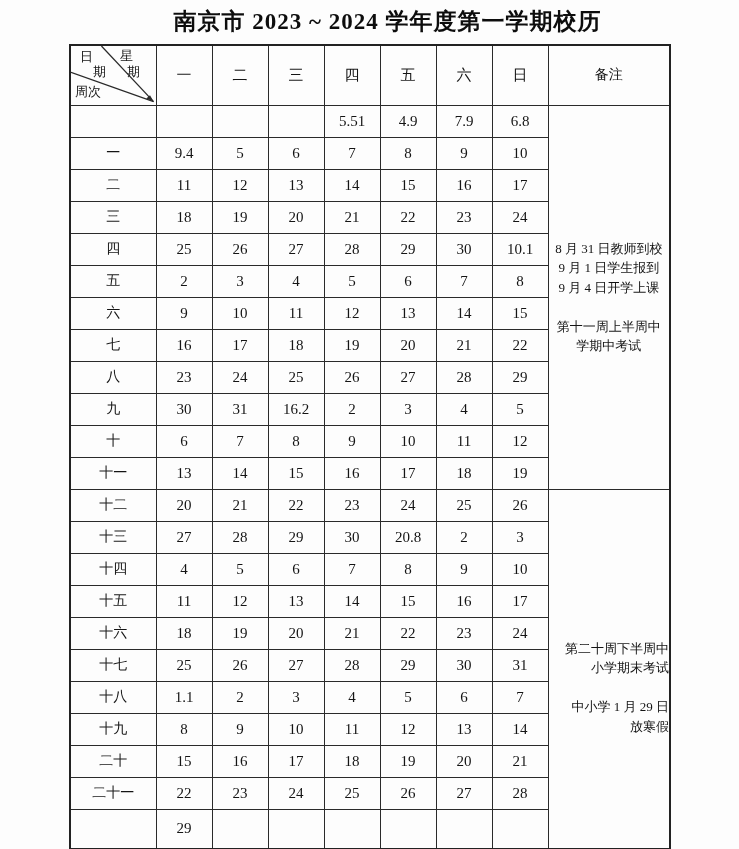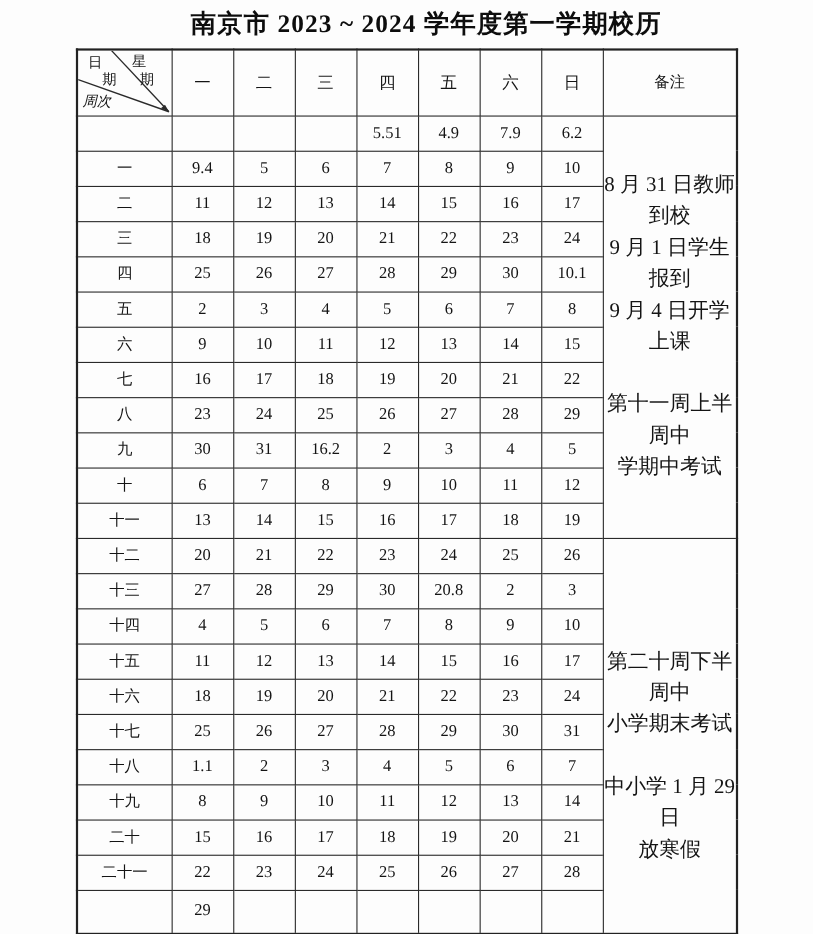--- a/index.html
+++ b/index.html
@@ -43,49 +43,49 @@
   }
   table.calendar { border: 2px solid #222; }
   thead tr { height: 60px; }
   tbody tr { height: 32px; }
   tbody tr:last-child { height: 40px; }
   .day-header { font-size: 15px; }
   .remarks-header { font-size: 14px; }
   .week-cell { font-size: 14px; }
   .day-cell { font-size: 15px; }
   .remarks-cell {
-    font-size: 19px;
+    font-size: 13px;
     line-height: 1.5;
     text-align: left;
     vertical-align: middle;
     white-space: pre-line;
     padding: 0 5px;
     box-sizing: border-box;
   }
-  .remarks-cell.block2 { padding-top: 37px; }
+  .remarks-cell.block2 { padding-top: 37px; text-align: right; }
   .corner-cell {
     position: relative;
     font-size: 13px;
   }
   .corner-cell svg {
     position: absolute;
     left: 0; top: 0;
     width: 100%; height: 100%;
   }
   .corner-lbl {
     position: absolute;
     font-size: 13px;
     line-height: 1;
     color: #141414;
   }
   .lbl-date-1  { left: 9px;  top: 4px;  }
   .lbl-date-2  { left: 22px; top: 19px; }
   .lbl-wday-1  { left: 49px; top: 3px;  }
   .lbl-wday-2  { left: 56px; top: 19px; }
-  .lbl-week    { left: 4px;  top: 39px; font-style: italic; }
+  .lbl-week    { left: 4px;  top: 39px; }
 </style>
 </head>
 <body>
 
 <div class="page">
   <h1 class="title">南京市 2023 ~ 2024 学年度第一学期校历</h1>
 
   <table class="calendar">
     <colgroup>
       <col style="width:86px">
@@ -124,21 +124,21 @@
     </thead>
     <tbody>
         <tr>
           <td class="week-cell"></td>
           <td class="day-cell"></td>
           <td class="day-cell"></td>
           <td class="day-cell"></td>
           <td class="day-cell">5.51</td>
           <td class="day-cell">4.9</td>
           <td class="day-cell">7.9</td>
-          <td class="day-cell">6.2</td>
+          <td class="day-cell">6.8</td>
           <td class="remarks-cell" rowspan="12">8 月 31 日教师到校
 9 月 1 日学生报到
 9 月 4 日开学上课
 
 第十一周上半周中
 学期中考试</td>
         </tr>
         <tr>
           <td class="week-cell">一</td>
           <td class="day-cell">9.4</td>

